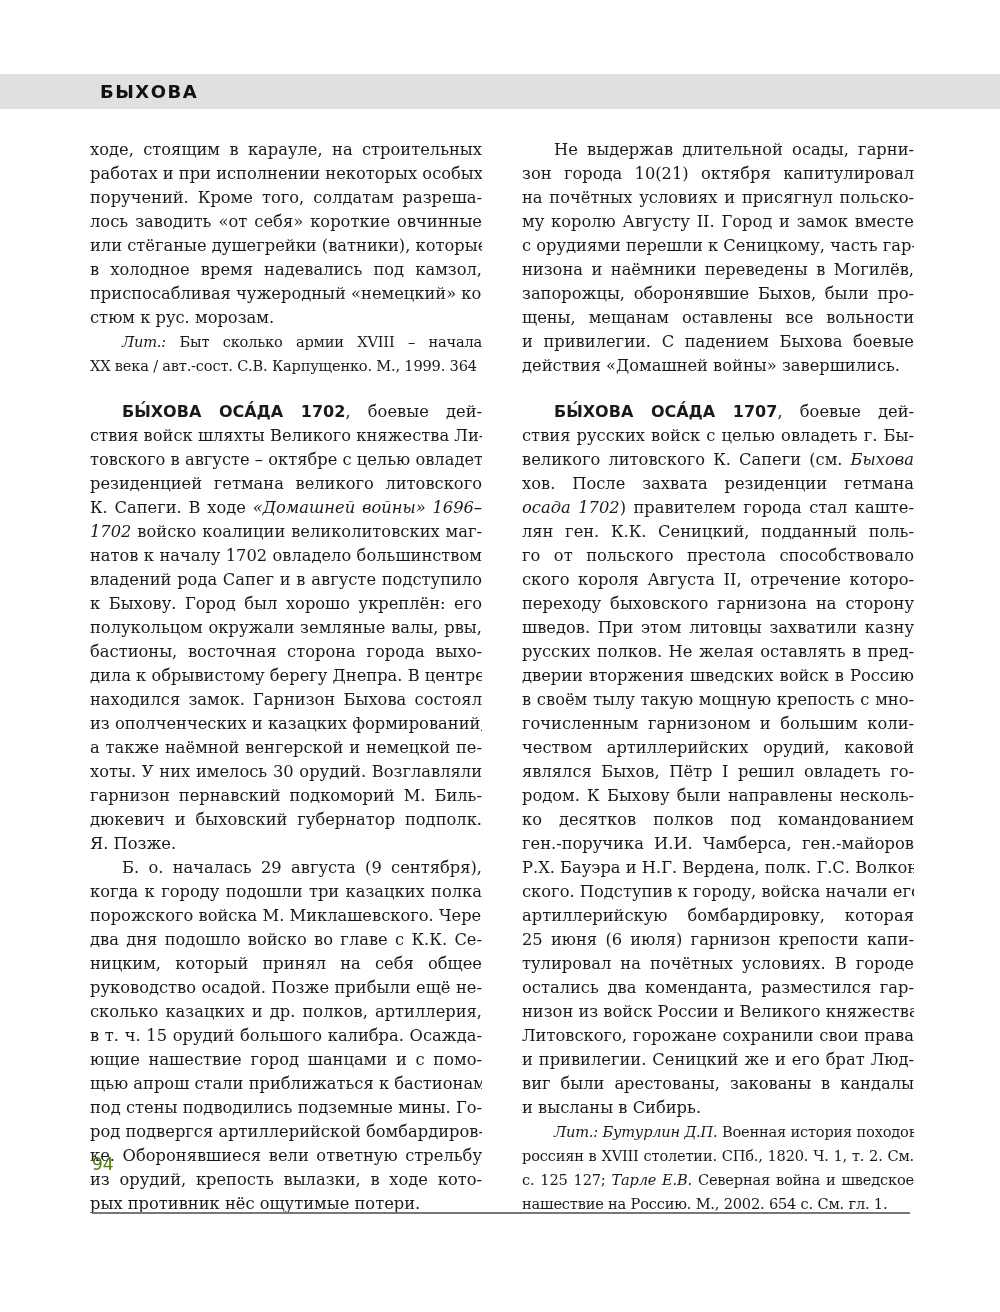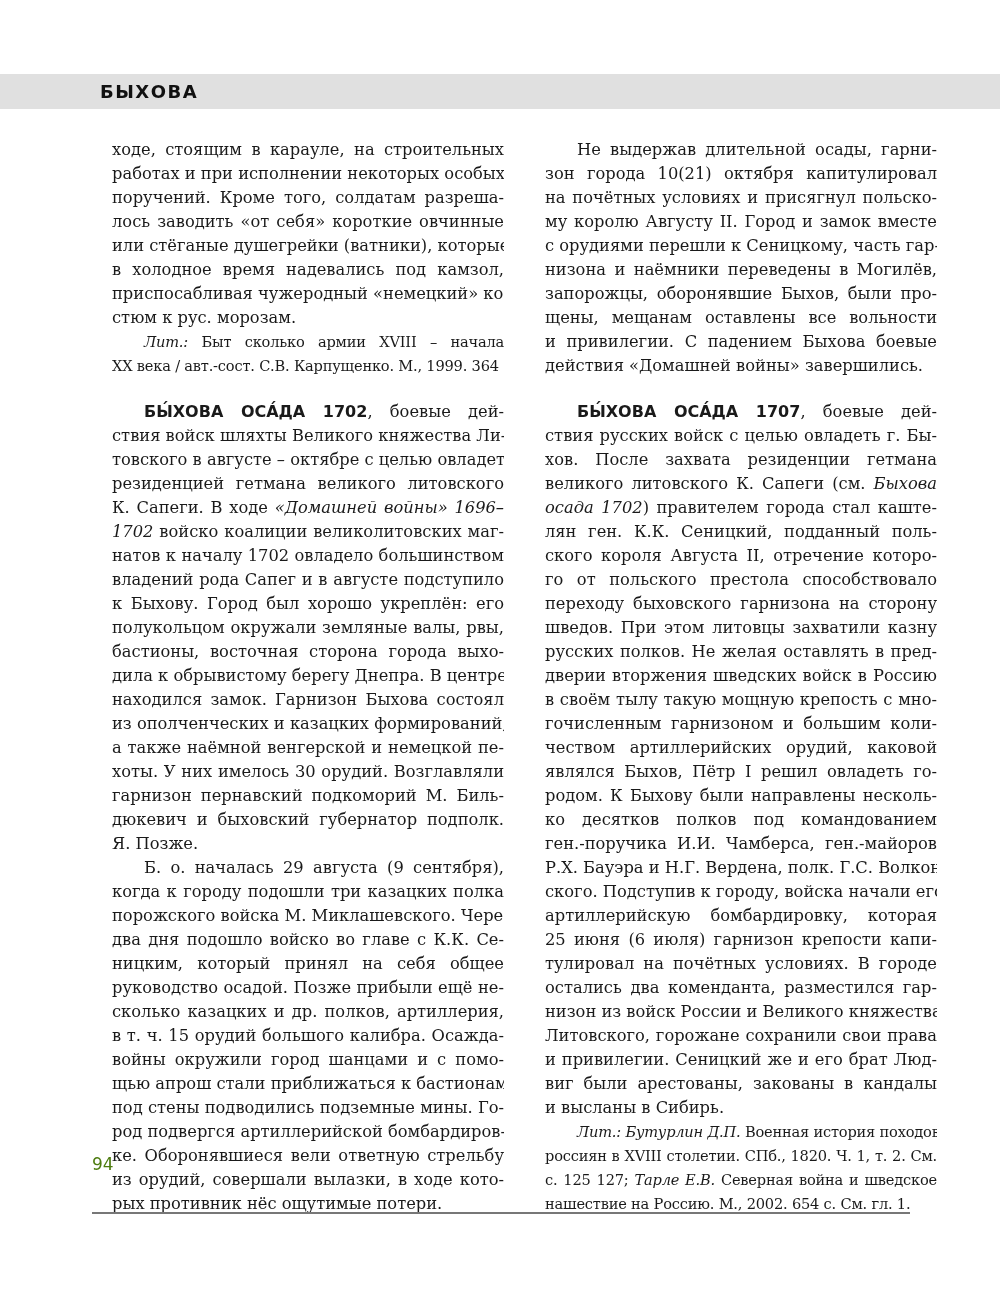--- a/index.html
+++ b/index.html
@@ -10,22 +10,22 @@
   }
   .header-title {
     position: absolute; left: 100px; top: 81px;
     font-family: "DejaVu Sans", sans-serif; font-weight: bold;
     font-size: 18px; letter-spacing: 1.5px; color: #111;
   }
   .col {
     position: absolute; top: 138px; width: 392px;
     font-family: "DejaVu Serif", serif; font-size: 16.3px; color: #1a1a1a;
   }
-  .col-left { left: 112px; }
-  .col-right { left: 545px; }
+  .col-left { left: 90px; }
+  .col-right { left: 522px; }
   .ln {
     height: 24px; line-height: 24px; white-space: nowrap;
     text-align: justify; text-align-last: justify; overflow: hidden;
   }
   .ln.last { text-align-last: left; }
   .ln.ind { padding-left: 32px; }
   .lit { font-size: 14.6px; letter-spacing: -0.2px; }
   .gap { height: 22px; }
   .hw { font-family: "DejaVu Sans", sans-serif; font-weight: bold; font-size: 16px; }
   i { font-style: italic; }
@@ -83,26 +83,26 @@
     <div class="ln last">Я. Позже.</div>
 
     <div class="ln ind">Б. о. началась 29 августа (9 сентября),</div>
     <div class="ln">когда к городу подошли три казацких полка</div>
     <div class="ln">порожского войска М. Миклашевского. Через</div>
     <div class="ln">два дня подошло войско во главе с К.К. Се-</div>
     <div class="ln">ницким, который принял на себя общее</div>
     <div class="ln">руководство осадой. Позже прибыли ещё не-</div>
     <div class="ln">сколько казацких и др. полков, артиллерия,</div>
     <div class="ln">в т. ч. 15 орудий большого калибра. Осажда-</div>
-    <div class="ln">войны окружили город шанцами и с помо-</div>
+    <div class="ln">ющие нашествие город шанцами и с помо-</div>
     <div class="ln">щью апрош стали приближаться к бастионам,</div>
     <div class="ln">под стены подводились подземные мины. Го-</div>
     <div class="ln">род подвергся артиллерийской бомбардиров-</div>
     <div class="ln">ке. Оборонявшиеся вели ответную стрельбу</div>
-    <div class="ln">из орудий, совершали вылазки, в ходе кото-</div>
+    <div class="ln">из орудий, крепость вылазки, в ходе кото-</div>
     <div class="ln last">рых противник нёс ощутимые потери.</div>
   </div>
 </div>
 
 <div class="col col-right">
   <div>
     <div class="ln ind">Не выдержав длительной осады, гарни-</div>
     <div class="ln">зон города 10(21) октября капитулировал</div>
     <div class="ln">на почётных условиях и присягнул польско-</div>
     <div class="ln">му королю Августу II. Город и замок вместе</div>
@@ -112,26 +112,26 @@
     <div class="ln">щены, мещанам оставлены все вольности</div>
     <div class="ln">и привилегии. С падением Быхова боевые</div>
     <div class="ln last">действия «Домашней войны» завершились.</div>
   </div>
 
   <div class="gap"></div>
 
   <div>
     <div class="ln ind"><span class="hw">БЫ́ХОВА ОСА́ДА 1707</span><span>, боевые дей-</span></div>
     <div class="ln">ствия русских войск с целью овладеть г. Бы-</div>
+    <div class="ln"><span>великого литовского К. Сапеги (см. </span><i>Быхова</i></div>
     <div class="ln">хов. После захвата резиденции гетмана</div>
-    <div class="ln"><span>великого литовского К. Сапеги (см. </span><i>Быхова</i></div>
     <div class="ln"><i>осада 1702</i><span>) правителем города стал каште-</span></div>
     <div class="ln">лян ген. К.К. Сеницкий, подданный поль-</div>
+    <div class="ln">го от польского престола способствовало</div>
     <div class="ln">ского короля Августа II, отречение которо-</div>
-    <div class="ln">го от польского престола способствовало</div>
     <div class="ln">переходу быховского гарнизона на сторону</div>
     <div class="ln">шведов. При этом литовцы захватили казну</div>
     <div class="ln">русских полков. Не желая оставлять в пред-</div>
     <div class="ln">дверии вторжения шведских войск в Россию</div>
     <div class="ln">в своём тылу такую мощную крепость с мно-</div>
     <div class="ln">гочисленным гарнизоном и большим коли-</div>
     <div class="ln">чеством артиллерийских орудий, каковой</div>
     <div class="ln">являлся Быхов, Пётр I решил овладеть го-</div>
     <div class="ln">родом. К Быхову были направлены несколь-</div>
     <div class="ln">ко десятков полков под командованием</div>

